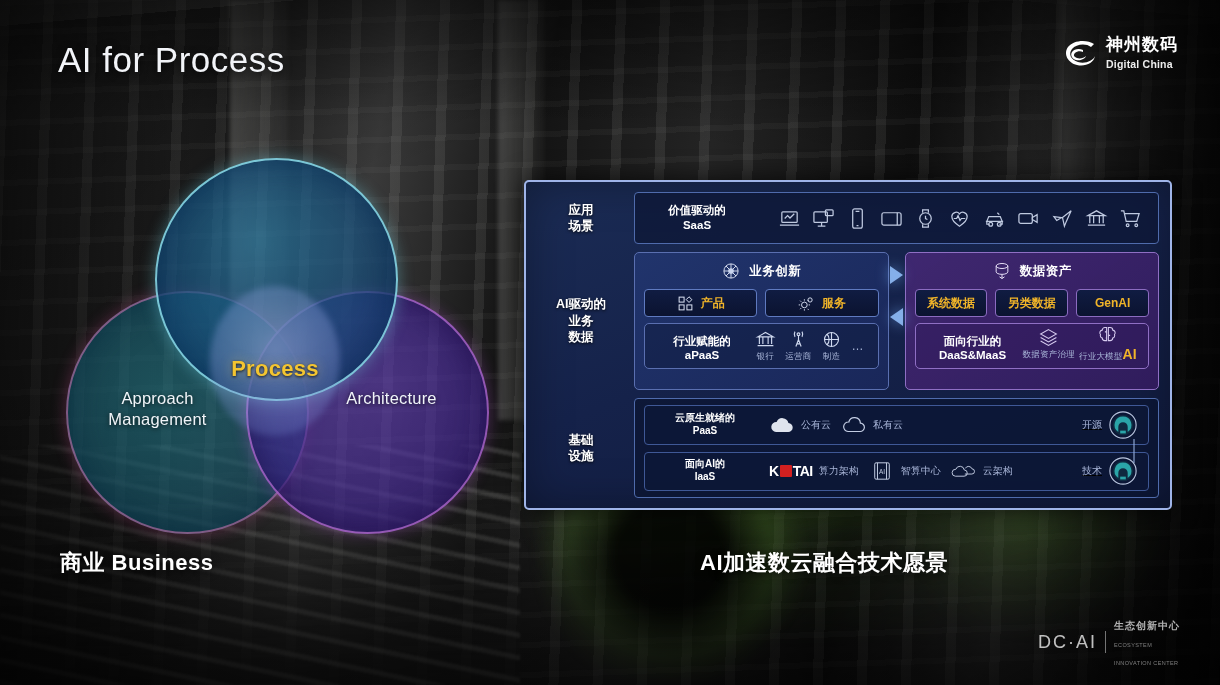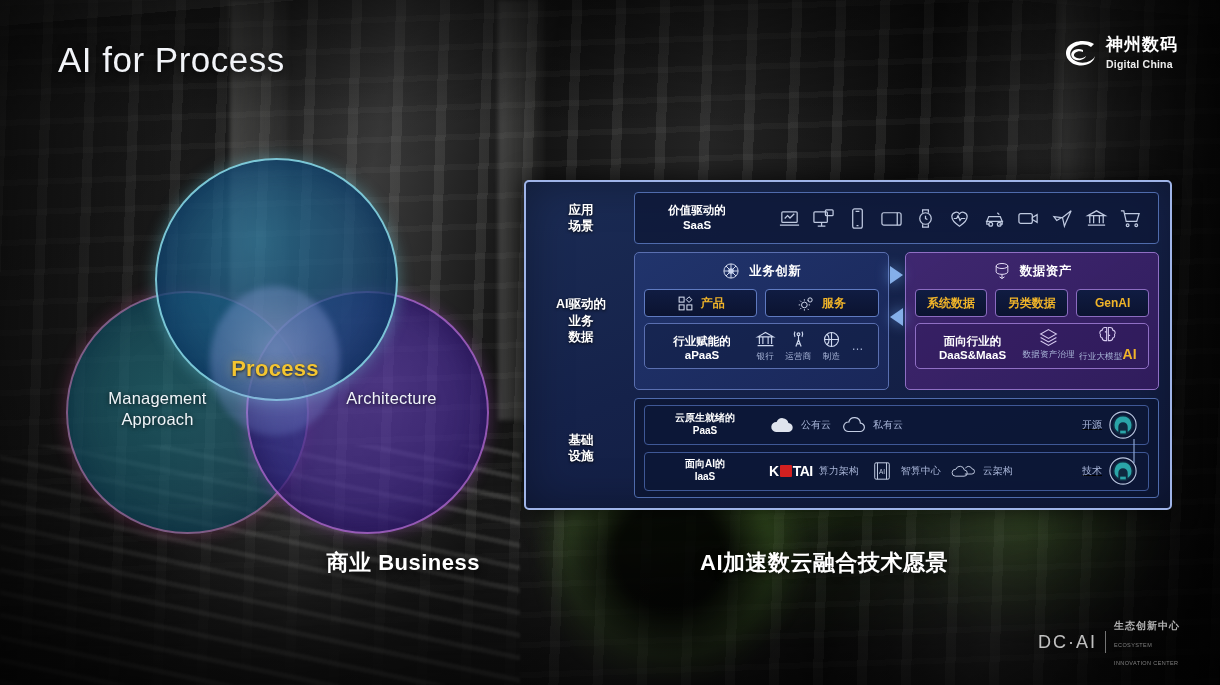--- a/index.html
+++ b/index.html
@@ -114,21 +114,21 @@
     position: absolute; left: 150px; top: 198px; width: 130px; text-align: center;
     font-size: 22px; font-weight: 700; color: #f3c531; letter-spacing: .3px;
     text-shadow: 0 1px 3px rgba(0,0,0,.8), 0 0 12px rgba(243,197,49,.35);
   }
 
   
   .caption {
     position: absolute; color: #fff; font-size: 22px; font-weight: 700;
     text-shadow: 0 2px 8px rgba(0,0,0,.85); letter-spacing: .5px;
   }
-  #caption-left { left: 60px; top: 548px; width: 420px; text-align: right; }
+  #caption-left { left: 60px; top: 548px; width: 420px; text-align: left; }
   #caption-right { left: 504px; top: 548px; width: 640px; text-align: center; }
 
   
   #tech-panel {
     position: absolute; left: 524px; top: 180px; width: 648px; height: 330px;
     background: linear-gradient(160deg, #1b2c55 0%, #15224a 45%, #101a3c 100%);
     border: 2px solid #9fb4e8; border-radius: 5px;
     box-shadow: 0 0 26px rgba(0,0,0,.75), inset 0 0 46px rgba(0,0,0,.35);
     padding: 10px 11px; display: flex; flex-direction: column; gap: 8px;
   }
@@ -265,22 +265,22 @@
   </span>
 </div>
 
 <div id="venn">
   <div class="circle c-left"></div>
   <div class="circle c-right"></div>
   <div class="circle c-top"></div>
   <div class="lens lens-center"></div>
 
   <div class="venn-label left">
+    <div>Approach</div>
     <div>Management</div>
-    <div>Approach</div>
   </div>
   <div class="venn-label right">
     <div>Architecture</div>
   </div>
   <div id="venn-center-label">Process</div>
 </div>
 
 <div id="caption-left" class="caption">商业 Business</div>
 <div id="caption-right" class="caption">AI加速数云融合技术愿景</div>
 

